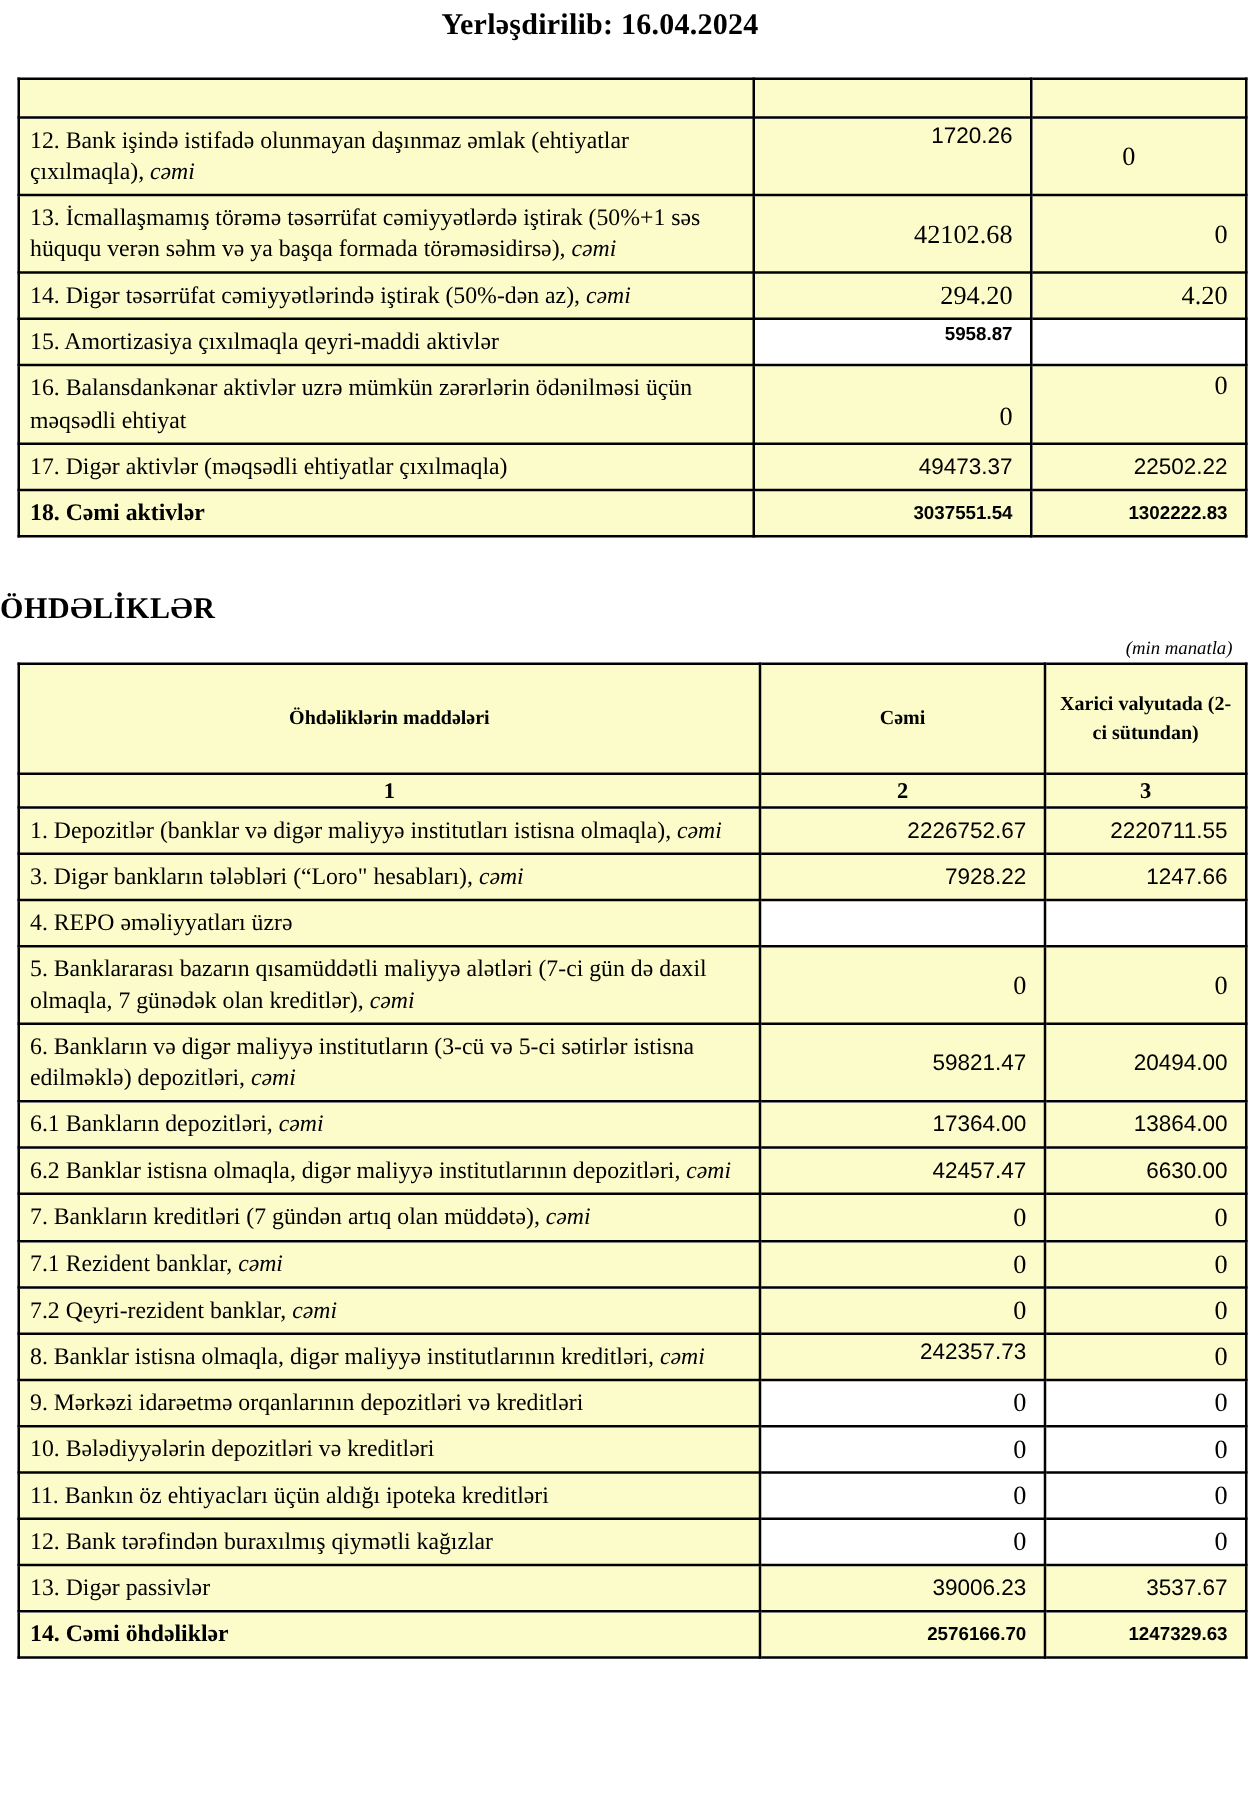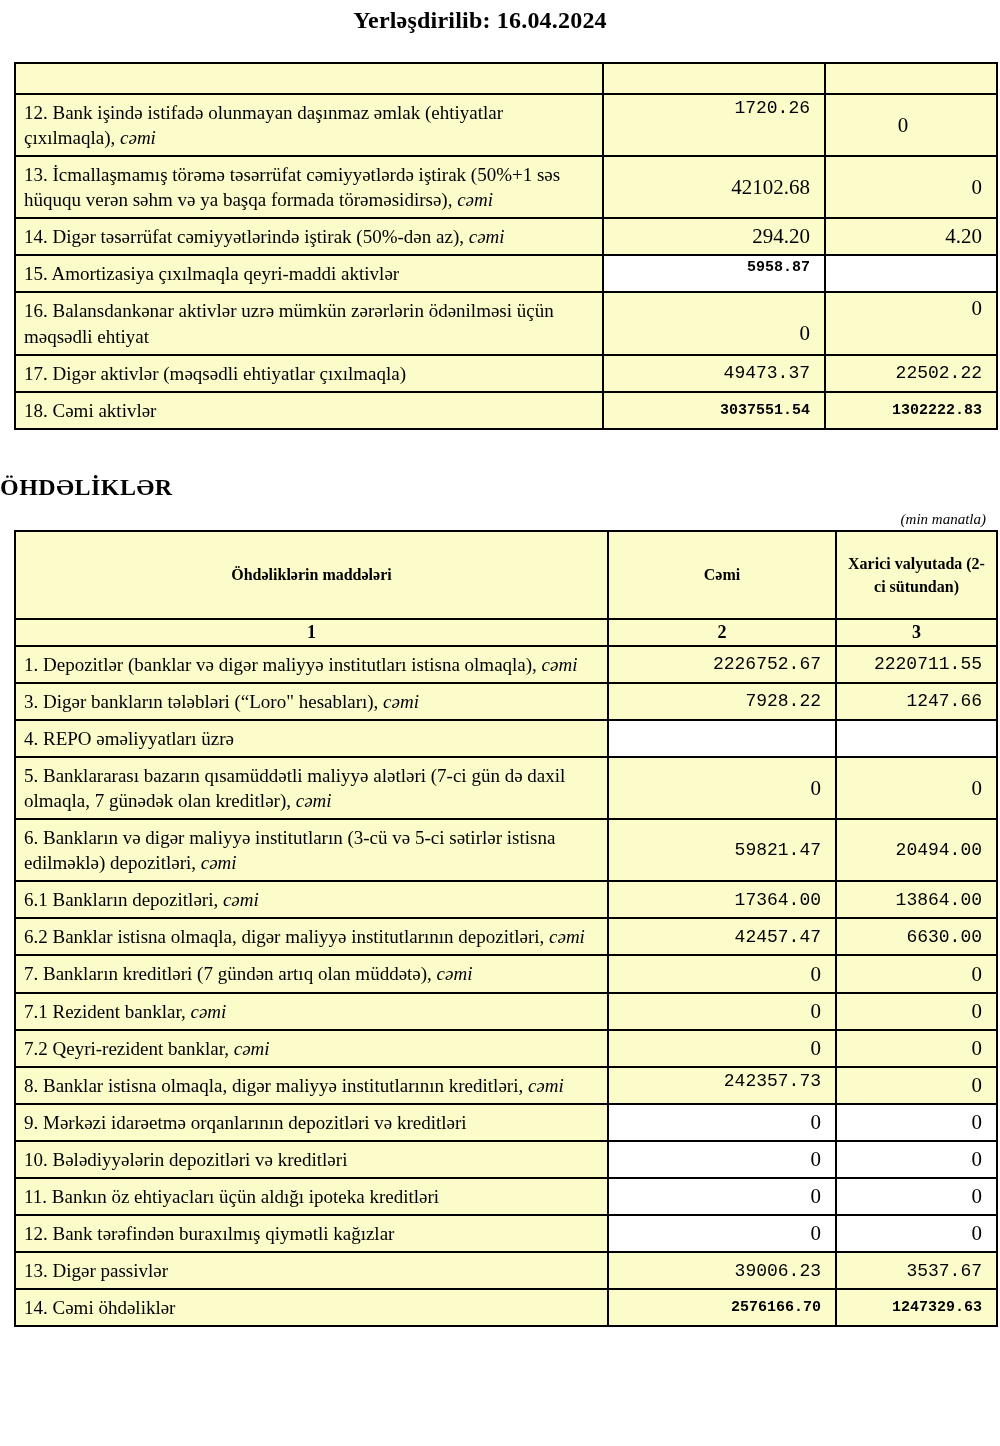--- a/index.html
+++ b/index.html
@@ -27,26 +27,26 @@
     background:var(--yellow);
     overflow:hidden;
   }
   td.lbl {
     font-size:19px;
     line-height:1.32;
     padding:5px 10px 5px 8px;
     vertical-align:middle;
   }
   td.lbl i { font-style:italic; }
-  td.bold, th.bold { font-weight:normal; }
+  td.bold, th.bold { font-weight:bold; }
   td.val {
     text-align:right;
     vertical-align:middle;
     padding:2px 14px;
-    font-family:Liberation Mono, monospace;
+    font-family:Liberation Sans, sans-serif;
     font-size:18px;
   }
   td.val.serif { font-family:"Liberation Serif", serif; font-size:21px; }
   td.val.sansbold { font-weight:bold; font-size:15px; }
   td.val.top { vertical-align:top; padding-top:3px; }
   td.val.low { vertical-align:bottom; padding-bottom:8px; }
   td.val.hcenter { text-align:center; padding-right:30px; }
   td.white { background:#ffffff; }
   tr.spacer td { height:31px; }
   .assets { margin-top:28px; }

